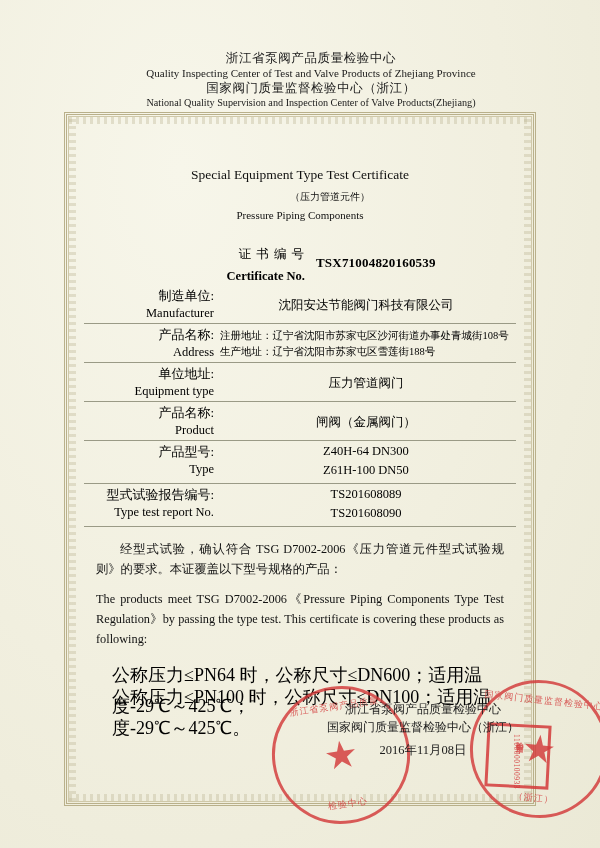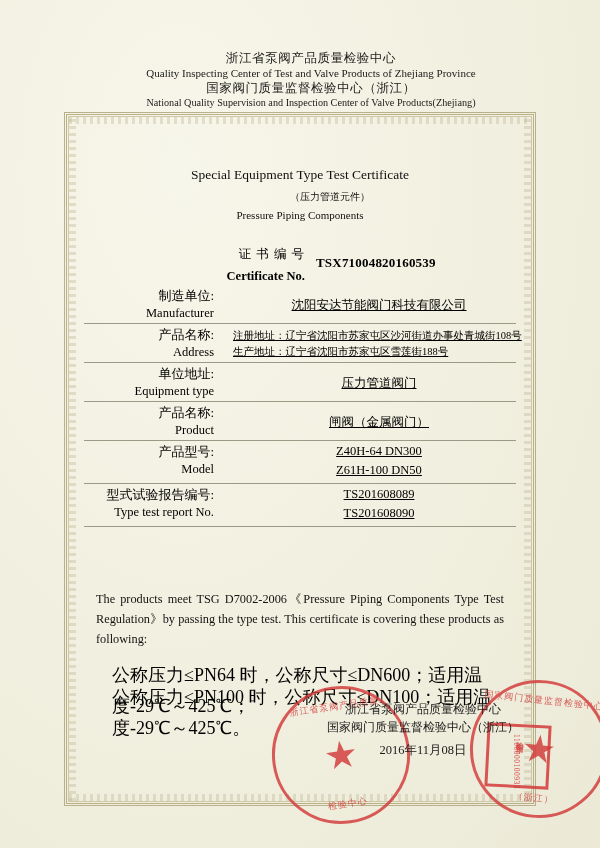--- a/index.html
+++ b/index.html
@@ -133,25 +133,24 @@
     position: absolute;
     left: 0; top: 0;
     width: 130px;
     text-align: right;
     line-height: 1.3;
   }
   .field .lbl .cn { font-size: 13px; display: block; }
   .field .lbl .en { font-size: 12.5px; display: block; }
   .field .val {
     position: absolute;
-    left: 149px;
+    left: 136px;
     width: 292px;
     text-align: center;
     font-size: 12.5px;
-    text-decoration: underline;
   }
   .field .val.left {
     text-align: left;
     font-size: 10.5px;
     line-height: 1.55;
   }
   .rule {
     position: absolute;
     left: 84px;
     width: 432px;
@@ -318,37 +317,38 @@
       <span class="cn">产品名称:</span>
       <span class="en">Product</span>
     </div>
     <div class="val" style="top:9px;">闸阀（金属阀门）</div>
   </div>
   <div class="rule" style="top:440px;"></div>
 
   <div class="field" style="top:444px;">
     <div class="lbl">
       <span class="cn">产品型号:</span>
-      <span class="en">Model</span>
+      <span class="en">Type</span>
     </div>
     <div class="val" style="top:0px;">Z40H-64  DN300</div>
     <div class="val" style="top:19px;">Z61H-100  DN50</div>
   </div>
   <div class="rule" style="top:483px;"></div>
 
   <div class="field" style="top:487px;">
     <div class="lbl">
       <span class="cn">型式试验报告编号:</span>
       <span class="en">Type test report No.</span>
     </div>
     <div class="val" style="top:0px;">TS201608089</div>
     <div class="val" style="top:19px;">TS201608090</div>
   </div>
   <div class="rule" style="top:526px;"></div>
 
+  <div class="para" style="top:540px; text-indent:24px;">经型式试验，确认符合 TSG D7002-2006《压力管道元件型式试验规则》的要求。本证覆盖以下型号规格的产品：</div>
   <div class="para en" style="top:590px;">The products meet TSG D7002-2006《Pressure Piping Components Type Test Regulation》by passing the type test. This certificate is covering these products as following:</div>
 
   <div class="spec" style="top:660px;">公称压力≤PN64 时，公称尺寸≤DN600；适用温度-29℃～425℃；</div>
   <div class="spec" style="top:682px;">公称压力≤PN100 时，公称尺寸≤DN100；适用温度-29℃～425℃。</div>
 
   <div class="seal-round seal-left">
     <div class="seal-arc-top">浙江省泵阀产品质量</div>
     <div class="star">★</div>
     <div class="seal-arc-bottom">检验中心</div>
   </div>

